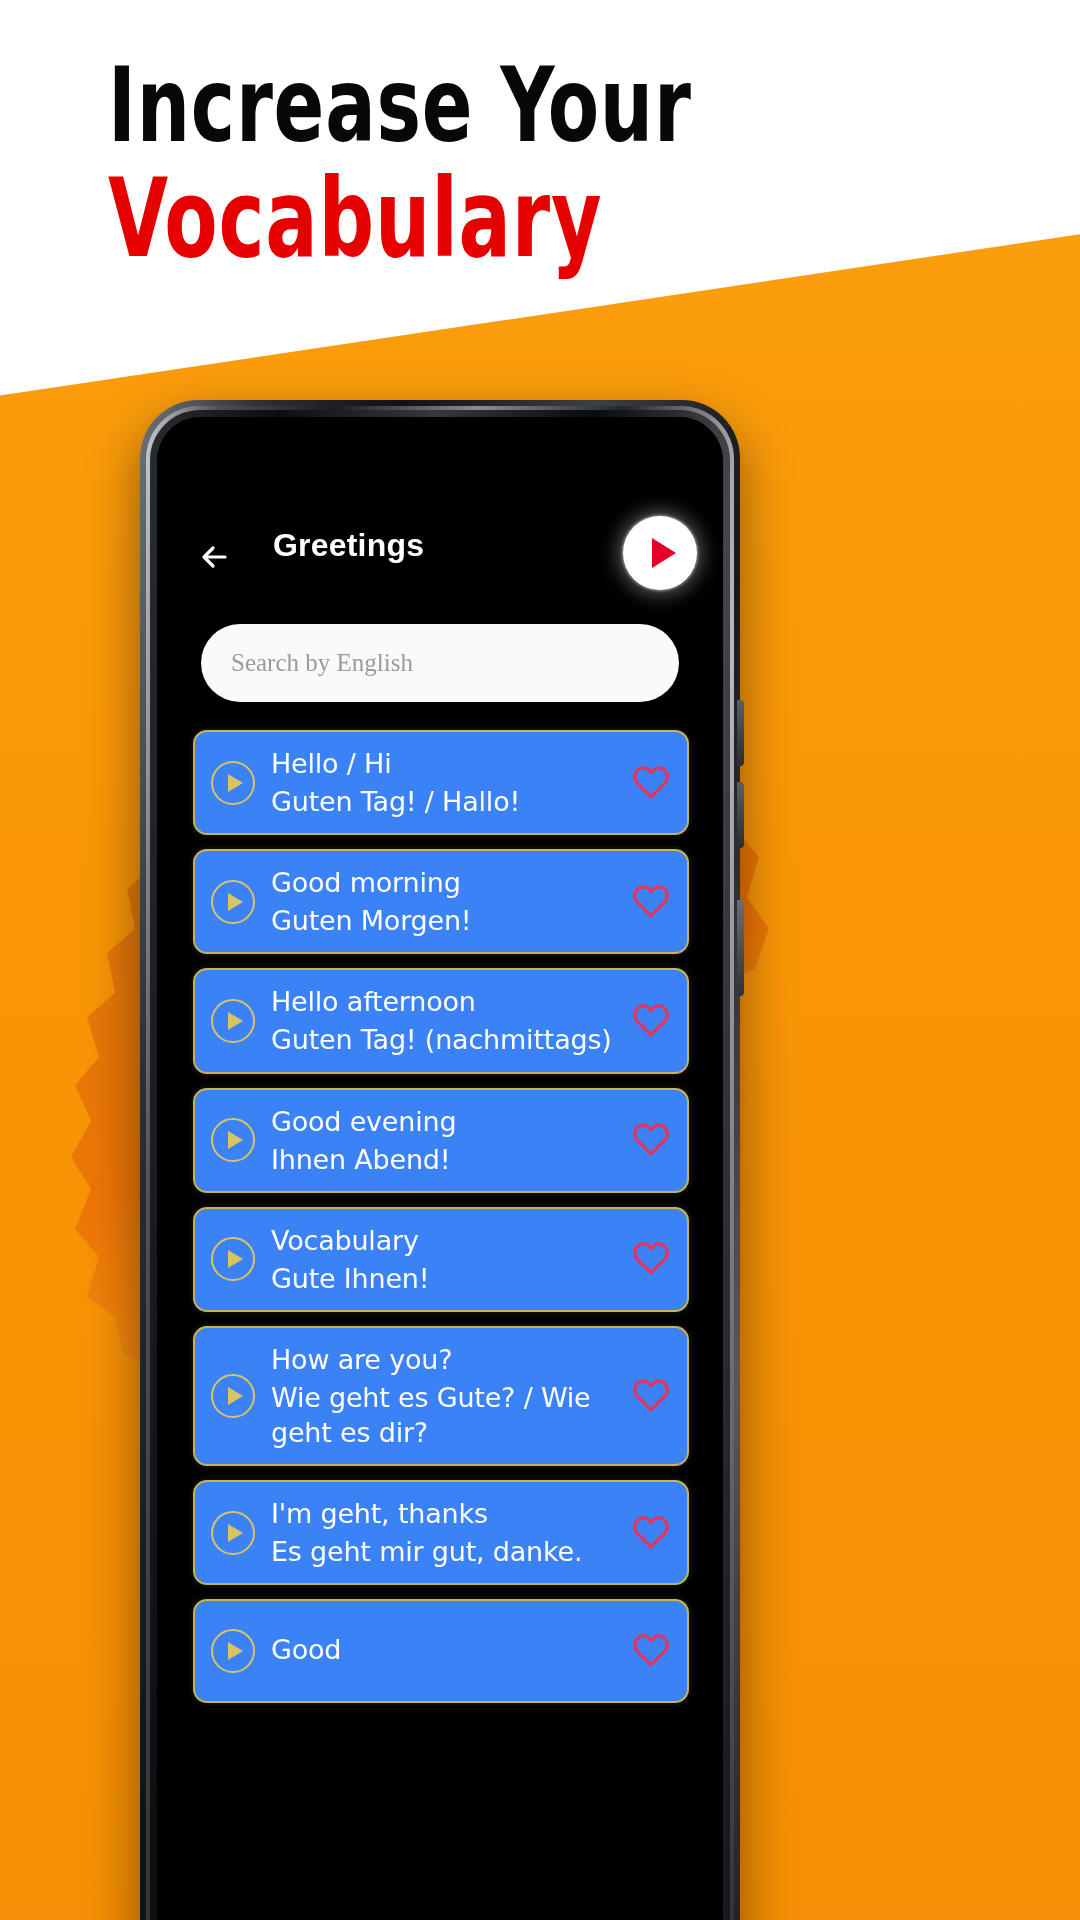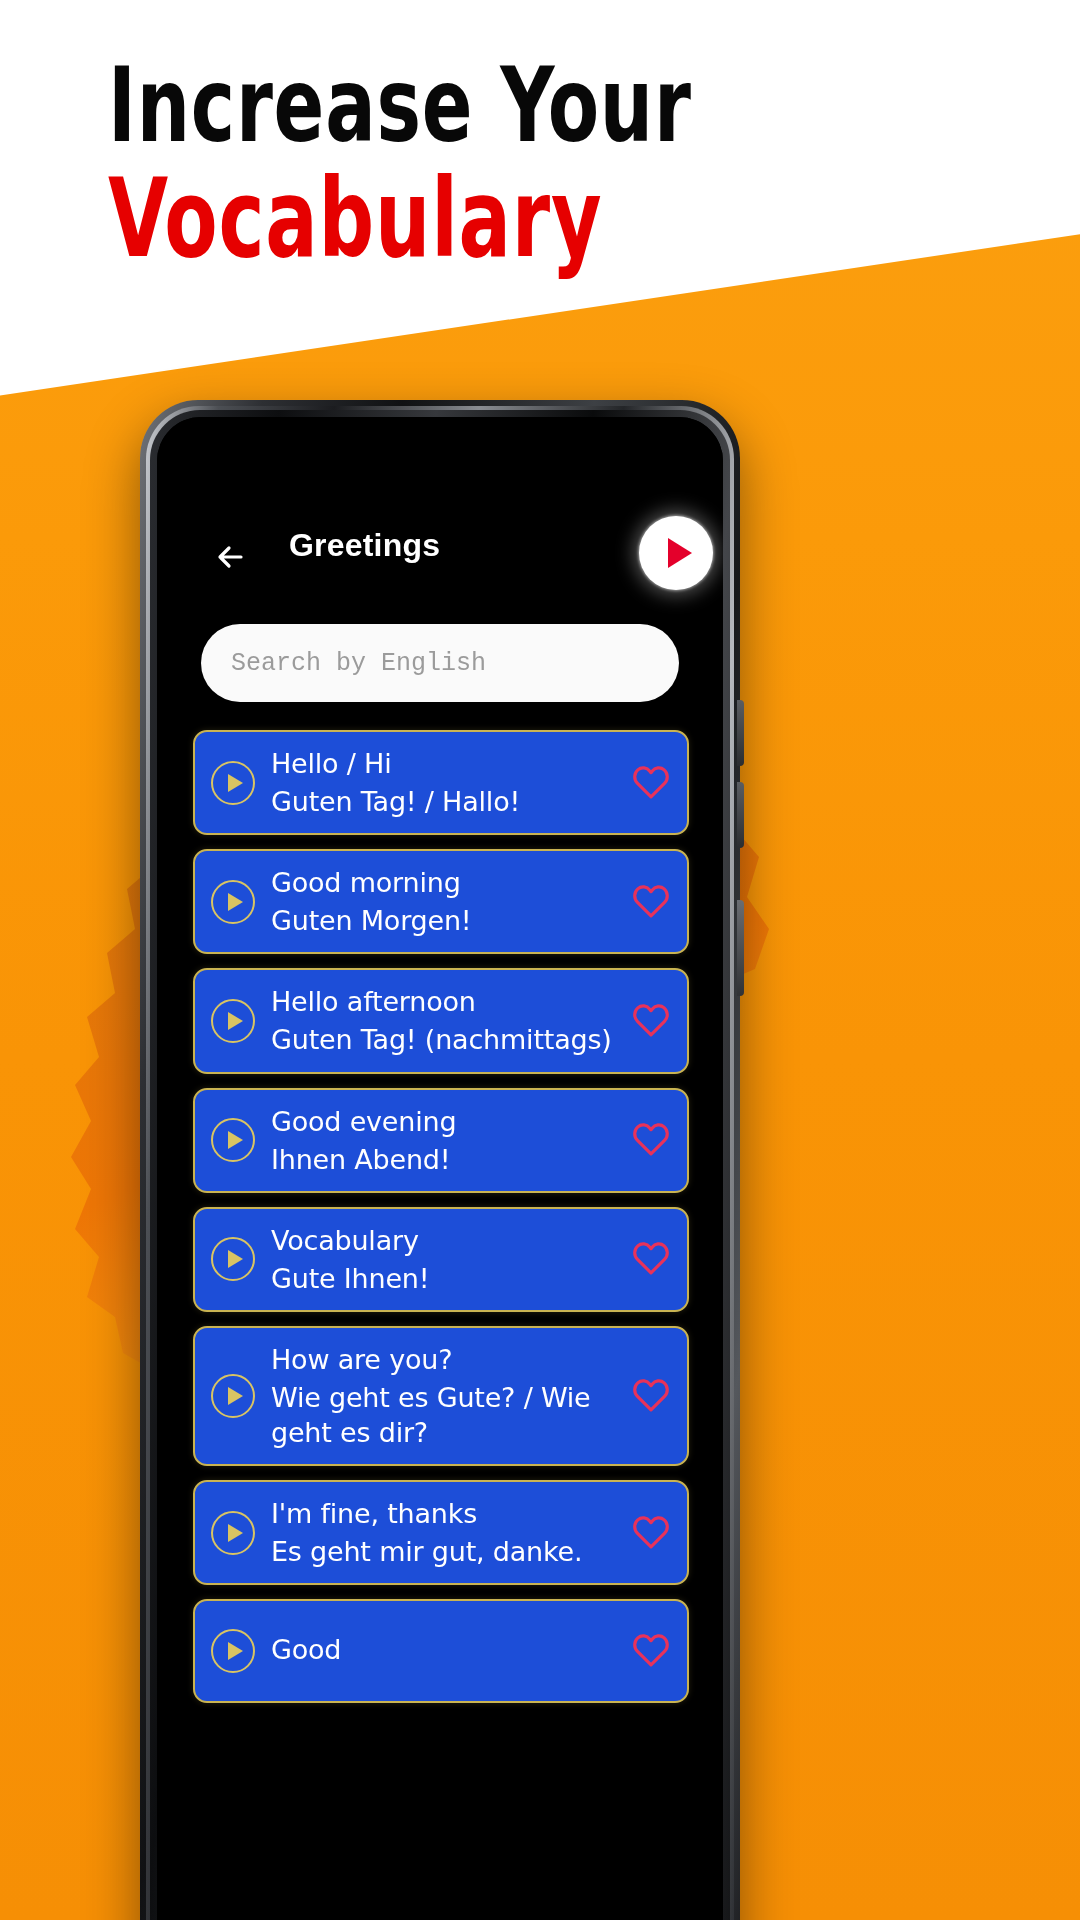--- a/index.html
+++ b/index.html
@@ -79,48 +79,48 @@
   #btn-vol-up { position:absolute; right:-4px; top:300px; width:7px; height:66px; border-radius:0 4px 4px 0;
      background:linear-gradient(180deg,#5a5d62,#2b2d30); }
   #btn-vol-dn { position:absolute; right:-4px; top:382px; width:7px; height:66px; border-radius:0 4px 4px 0;
      background:linear-gradient(180deg,#5a5d62,#2b2d30); }
   #btn-power  { position:absolute; right:-4px; top:500px; width:7px; height:96px; border-radius:0 4px 4px 0;
      background:linear-gradient(180deg,#6a6d72,#303235); }
 
   
   #app { position:absolute; left:0; top:0; width:100%; height:100%; background:#000; }
 
-  #appbar { position:absolute; left:16px; top:96px; width:100%; height:86px; }
+  #appbar { position:absolute; left:0; top:96px; width:100%; height:86px; }
   #back-btn { position:absolute; left:34px; top:18px; width:52px; height:52px; cursor:pointer; }
   #app-title { position:absolute; left:116px; top:14px; font-size:32px; font-weight:bold; color:#ffffff; letter-spacing:0.2px; }
   #play-all-btn {
     position:absolute; right:26px; top:3px; width:74px; height:74px; border-radius:50%;
     background:#ffffff; display:flex; align-items:center; justify-content:center;
     box-shadow:0 0 18px 6px rgba(255,255,255,0.30), 0 0 3px 1px rgba(255,255,255,0.5);
     cursor:pointer;
   }
   #play-all-tri {
     width:0;height:0;border-left:24px solid #E4002B;
     border-top:15px solid transparent;border-bottom:15px solid transparent;
     margin-left:7px;
   }
 
   #search-wrap { position:absolute; left:44px; top:207px; width:478px; height:78px; }
   #search-input {
     width:100%; height:100%; border:none; outline:none; border-radius:39px;
     background:#fafafa; padding:0 30px; font-size:25px; color:#444;
-    font-family:Liberation Mono, monospace;
+    font-family:Liberation Serif, serif;
   }
   #search-input::placeholder { color:#9b9b9b; }
 
   #list { position:absolute; left:36px; top:313px; width:496px; }
 
   .card {
     position:relative; width:100%;
-    background:#1d4ed8;
+    background:#3b82f6;
     border:2px solid #C9B352;
     border-radius:14px;
     margin-bottom:14px;
     padding:14px 70px 14px 76px;
     min-height:104px;
     display:flex; flex-direction:column; justify-content:center;
     cursor:pointer;
     box-shadow:0 0 6px rgba(201,179,82,0.18);
   }
   .card-play {
@@ -277,21 +277,21 @@
             <div class="card-en">How are you?</div>
             <div class="card-de">Wie geht es Gute? / Wie geht es dir?</div>
             <svg class="card-heart" viewBox="0 0 24 24">
               <path d="M12 20.3 L3.9 12.2 C1.6 9.9 1.7 6.2 4.1 4.1 C6.3 2.2 9.6 2.7 11.3 4.9 L12 5.8 L12.7 4.9 C14.4 2.7 17.7 2.2 19.9 4.1 C22.3 6.2 22.4 9.9 20.1 12.2 Z" fill="none" stroke="#E8325A" stroke-width="1.9" stroke-linejoin="round"></path>
             </svg>
           </div>
           <div class="card">
             <div class="card-play">
               <div class="card-play-tri"></div>
             </div>
-            <div class="card-en">I'm fine, thanks</div>
+            <div class="card-en">I'm geht, thanks</div>
             <div class="card-de">Es geht mir gut, danke.</div>
             <svg class="card-heart" viewBox="0 0 24 24">
               <path d="M12 20.3 L3.9 12.2 C1.6 9.9 1.7 6.2 4.1 4.1 C6.3 2.2 9.6 2.7 11.3 4.9 L12 5.8 L12.7 4.9 C14.4 2.7 17.7 2.2 19.9 4.1 C22.3 6.2 22.4 9.9 20.1 12.2 Z" fill="none" stroke="#E8325A" stroke-width="1.9" stroke-linejoin="round"></path>
             </svg>
           </div>
           <div class="card">
             <div class="card-play">
               <div class="card-play-tri"></div>
             </div>
             <div class="card-en">Good</div>

